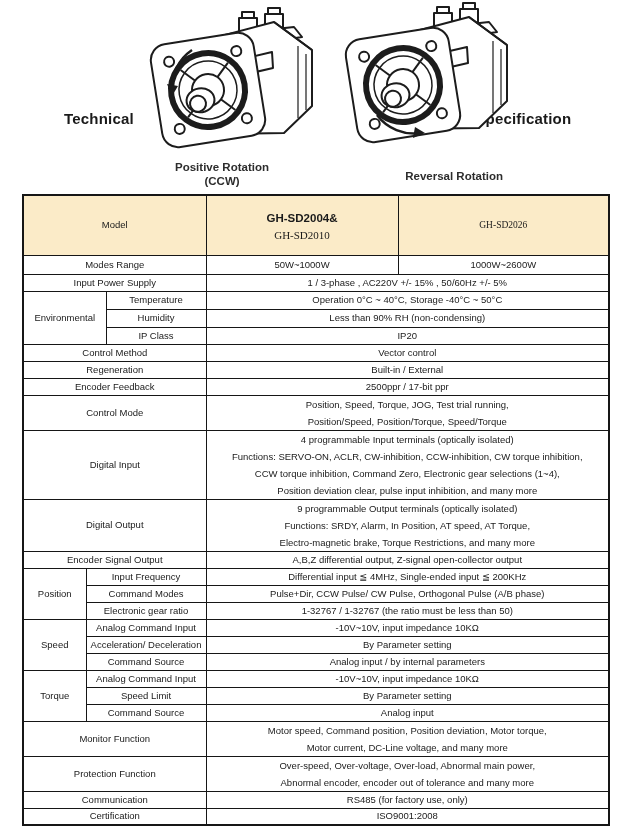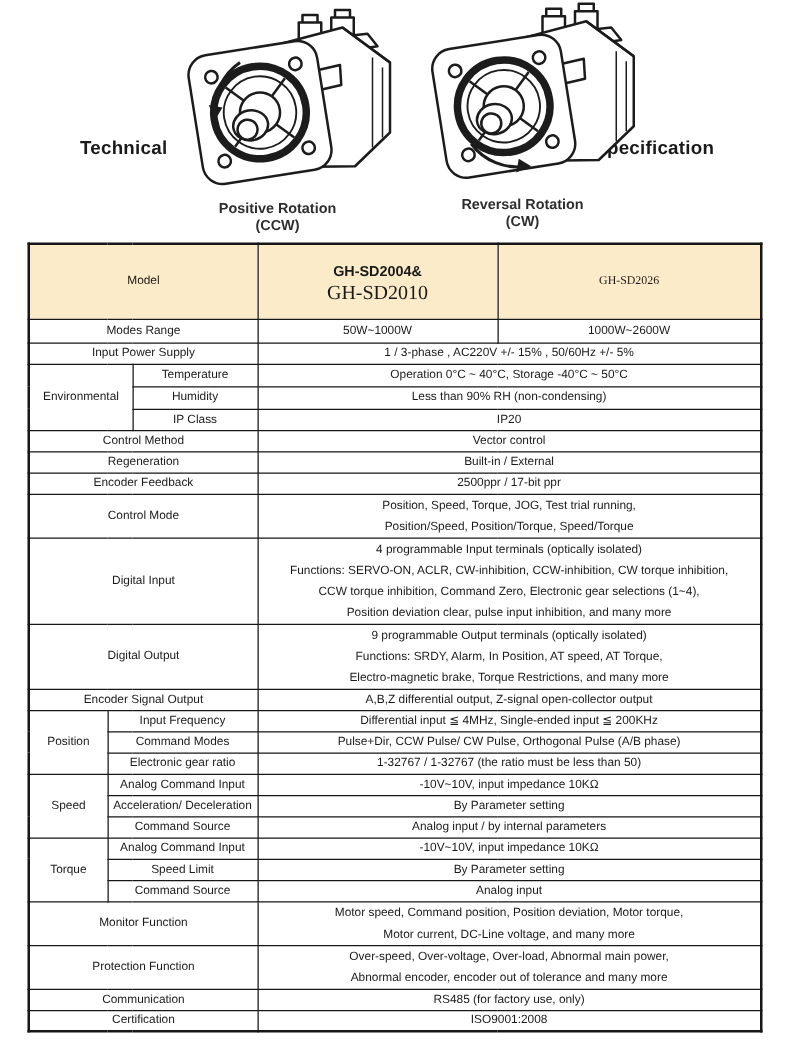--- a/index.html
+++ b/index.html
@@ -13,37 +13,37 @@
   #heading-left  { left:64px;  top:110px; }
   #heading-right { left:477px; top:110px; }
 
   .motor { position:absolute; }
   #motor-left  { left:146px; top:6px; }
   #motor-right { left:341px; top:1px; }
 
   .caption { position:absolute; width:170px; text-align:center;
              font-weight:bold; font-size:11.5px; line-height:14px; color:#2d2d2d; }
   #caption-left  { left:137px; top:160px; }
-  #caption-right { left:333px; top:157px; }
+  #caption-right { left:333px; top:169px;text-align:right; }
 
   table.spec {
     position:absolute; left:22px; top:194px; width:586px;
     border-collapse:collapse; table-layout:fixed;
     border:2px solid var(--border-c,#161616);
   }
   .spec td {
     border:1px solid var(--border-c,#161616);
     text-align:center; vertical-align:middle;
     font-size:9.5px; line-height:12px; padding:0 2px; overflow:hidden;
     white-space:nowrap;
   }
   .hdr { background:var(--header-bg,#FBEBC8); }
   .model-label { font-size:11px; }
   .model-sans  { font-weight:bold; font-size:11.5px; padding:2px 16px 5px; }
-  .model-serif { font-family:"Liberation Serif", serif; font-size:16px; font-weight:normal; }
+  .model-serif { font-family:"Liberation Serif", serif; font-size:11px; font-weight:normal; }
   .ln { line-height:17px; }
   .h48{height:60px}.h19{height:19px}.h18{height:18px}.h17{height:17px}
   .h34{height:34px}.h51{height:51px}.h68{height:68px}
 </style>
 </head>
 <body>
 
 <div class="page">
 
   <div class="heading" id="heading-left">Technical</div>
@@ -102,21 +102,20 @@
       </g>
     </svg>
   </div>
 
   <div class="caption" id="caption-left">
     <div>Positive Rotation</div>
     <div>(CCW)</div>
   </div>
   <div class="caption" id="caption-right">
     <div>Reversal Rotation</div>
-    <div>(CW)</div>
   </div>
 
   <table class="spec">
     <colgroup>
       <col style="width:63px">
         <col style="width:20px">
         <col style="width:100px">
       <col style="width:192px">
         <col style="width:211px">
     </colgroup>

